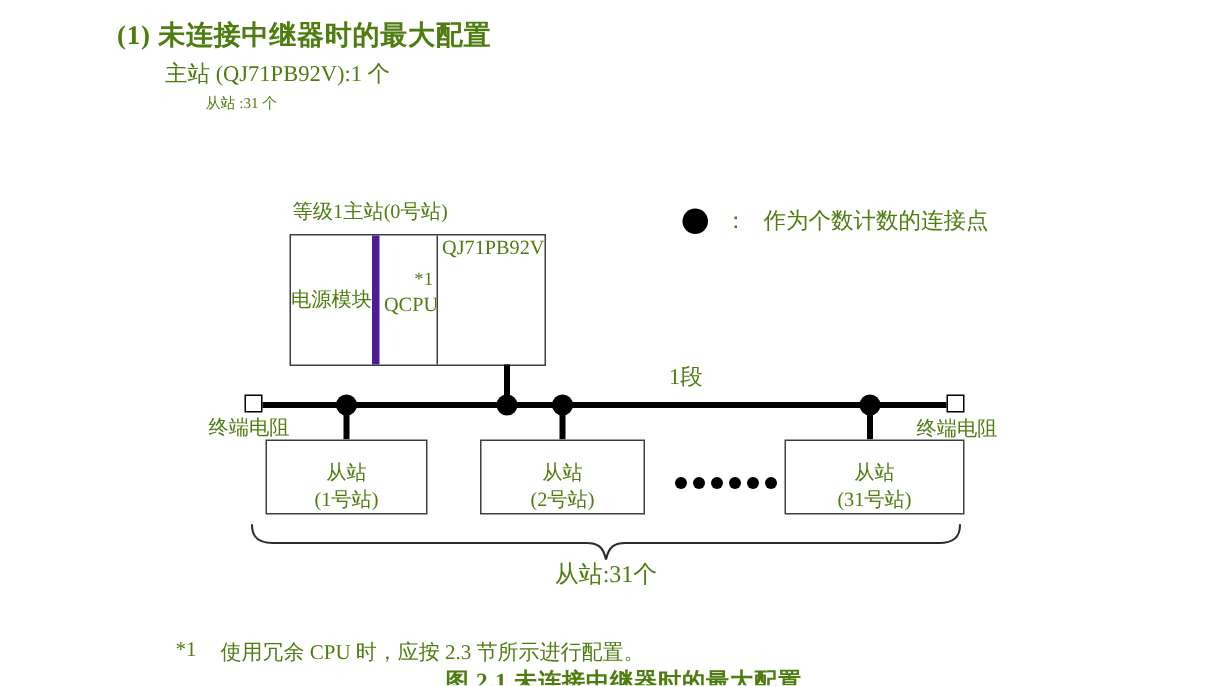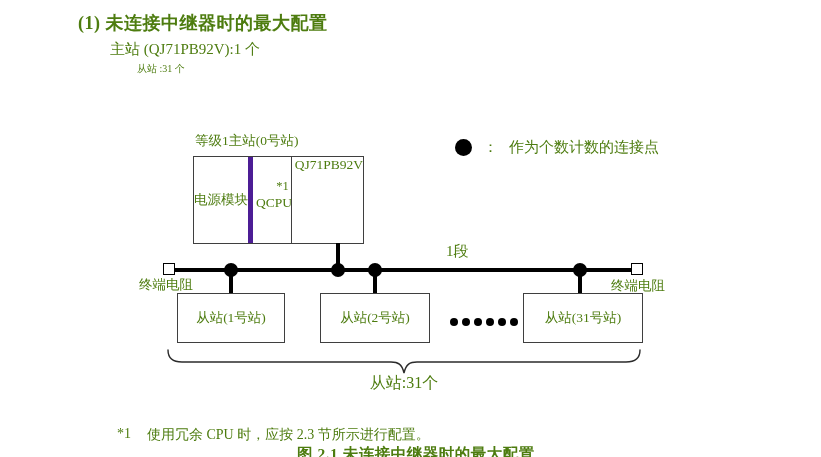--- a/index.html
+++ b/index.html
@@ -42,21 +42,21 @@
   .bus-dot{position:absolute;top:263px;width:14px;height:14px;border-radius:50%;background:#000;z-index:2;}
   .dot-1{left:224px;} .dot-m{left:331px;} .dot-2{left:368px;} .dot-31{left:573px;}
   .term-square{position:absolute;top:263px;width:10px;height:10px;background:#fff;border:1.5px solid #000;z-index:3;}
   .term-left{left:163px;} .term-right{left:631px;}
   .term-label-left{left:139px;top:276px;font-size:13.5px;}
   .term-label-right{left:611px;top:277px;font-size:13.5px;}
   .segment-label{left:446px;top:242px;font-size:15px;}
 
   
   .slave-box{position:absolute;top:293px;border:1px solid #3f3f3f;box-sizing:border-box;
-    display:flex;flex-direction:row;align-items:center;justify-content:center;
+    display:flex;flex-direction:column;align-items:center;justify-content:flex-end;
     font-size:13.5px;line-height:18px;background:#fff;}
   .slave-1{left:177px;width:108px;height:50px;}
   .slave-2{left:320px;width:110px;height:50px;}
   .slave-31{left:523px;width:120px;height:50px;}
 
   .ellipsis{left:450px;top:318px;display:flex;gap:4px;align-items:center;}
   .ellipsis span{width:8px;height:8px;border-radius:50%;background:#000;display:inline-block;}
 
   .brace-svg{position:absolute;left:167px;top:345px;}
   .brace-label{left:304px;top:373px;width:200px;text-align:center;font-size:16px;}

